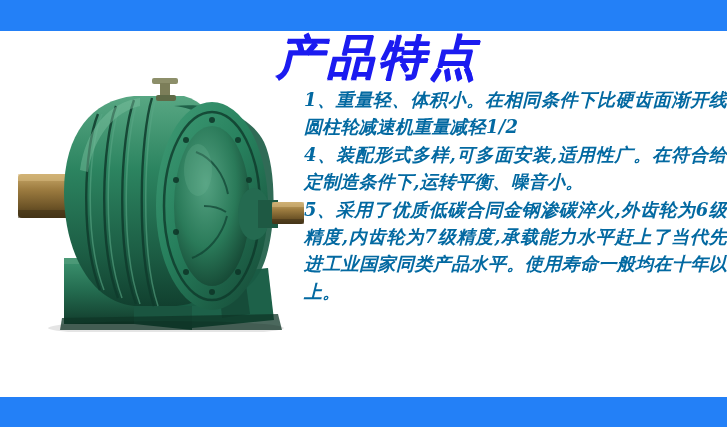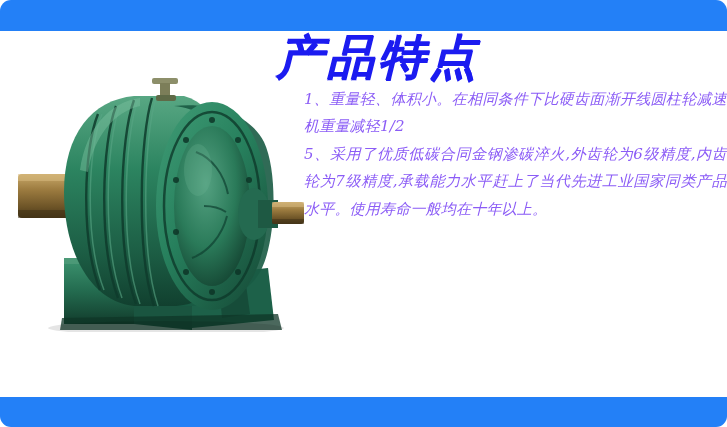--- a/index.html
+++ b/index.html
@@ -7,21 +7,20 @@
     padding: 0;
     background: #ffffff;
   }
   #page {
     position: relative;
     width: 727px;
     height: 427px;
     background: #ffffff;
     overflow: hidden;
     font-family: "DejaVu Sans", sans-serif;
-    border-radius: 11px;
   }
   .bar {
     position: absolute;
     left: 0;
     width: 727px;
     background: #2380f7;
   }
   #bar-top { top: 0; height: 31px; }
   #bar-bottom { top: 397px; height: 30px; }
 
@@ -52,25 +51,25 @@
     font-style: italic;
     text-shadow: 0.5px 0.5px 0 #1b1bf0;
   }
 
   
   #feature-list {
     position: absolute;
     left: 304px;
     top: 86px;
     width: 423px;
-    color: #8b5cf6;
+    color: #0369a1;
     font-family: "DejaVu Serif", serif;
-    font-size: 15px;
+    font-size: 18px;
     line-height: 27.4px;
-    font-weight: normal;
+    font-weight: bold;
     font-style: italic;
     letter-spacing: 0.2px;
   }
   .feature-item {
     margin: 0;
     padding: 0;
     text-align: justify;
     text-justify: inter-character;
   }
   .feature-item:last-child { margin-bottom: 12px; }
@@ -208,16 +207,17 @@
       </g>
 
       <ellipse cx="160" cy="266" rx="118" ry="7" fill="#000000" opacity="0.10"></ellipse>
     </svg>
   </div>
 
   <div id="headline">产品特点</div>
 
   <div id="feature-list">
     <p class="feature-item">1、重量轻、体积小。在相同条件下比硬齿面渐开线圆柱轮减速机重量减轻1/2</p>
+    <p class="feature-item">4、装配形式多样,可多面安装,适用性广。在符合给定制造条件下,运转平衡、噪音小。</p>
     <p class="feature-item">5、采用了优质低碳合同金钢渗碳淬火,外齿轮为6级精度,内齿轮为7级精度,承载能力水平赶上了当代先进工业国家同类产品水平。使用寿命一般均在十年以上。</p>
   </div>
 
 </div>
 
 </body></html>

